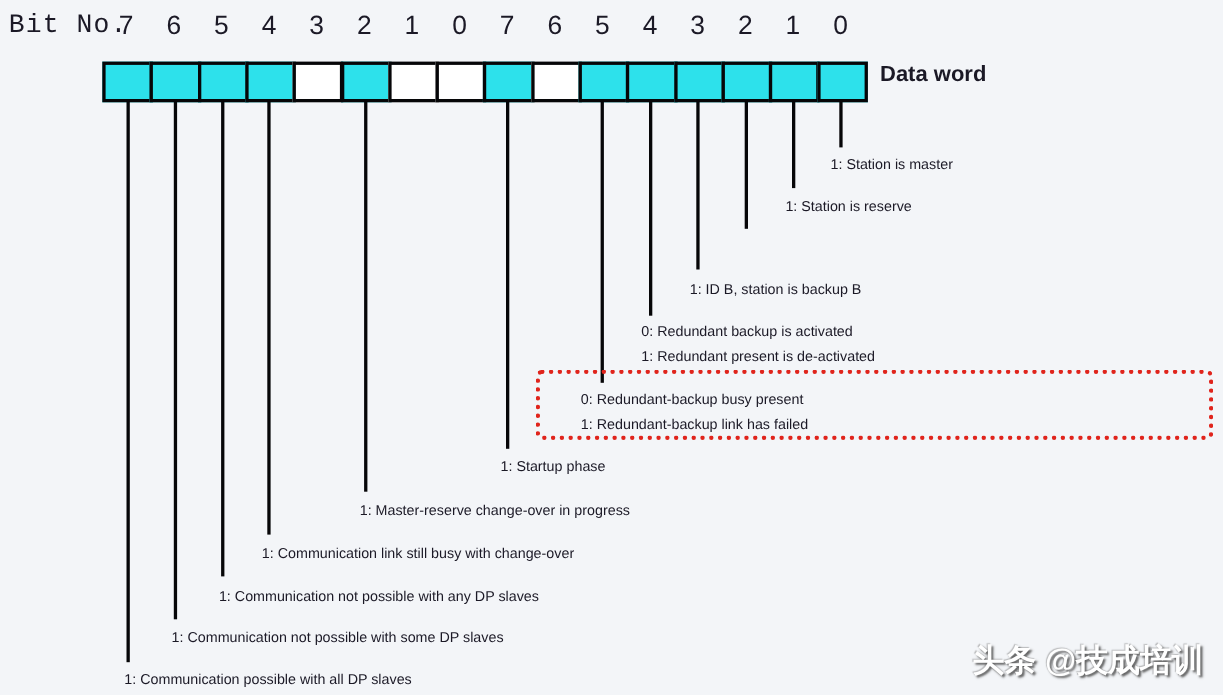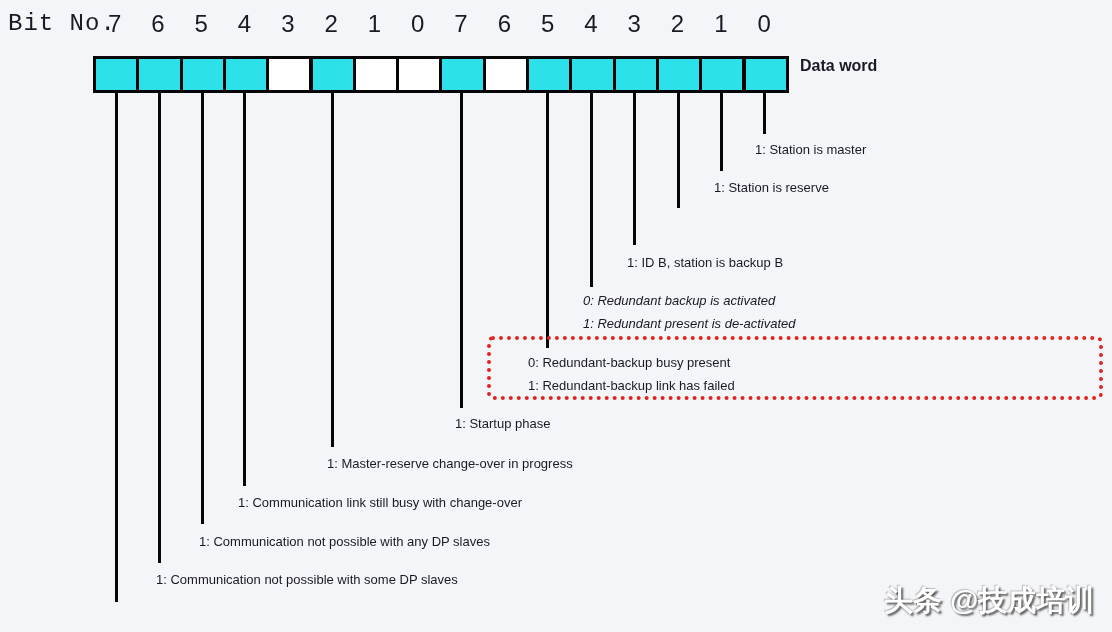--- a/index.html
+++ b/index.html
@@ -21,21 +21,21 @@
     text-align:center;font-size:24px;color:var(--ink,#1b1926);
   }
   .cell{
     position:absolute;top:56px;height:37px;
     box-sizing:border-box;border:3px solid var(--line,#060608);
     background:#ffffff;
   }
   .cell.filled{background:var(--cellfill,#2de1eb);}
   .data-word{
     position:absolute;left:800px;top:57px;
-    font-size:16px;font-weight:bold;color:var(--ink,#1b1926);
+    font-size:20px;font-weight:bold;color:var(--ink,#1b1926);
   }
   .connector{
     position:absolute;width:3px;
     background:var(--line,#060608);
   }
   .annotation{
     position:absolute;
     font-size:13px;line-height:23px;
     color:var(--ink,#1b1926);
     white-space:nowrap;
@@ -99,21 +99,21 @@
     <div class="connector" style="left: 719.5px; top: 92px; height: 79px;"></div>
     <div class="annotation" style="left: 714px; top: 176px;">
       <div>1: Station is reserve</div>
     </div>
     <div class="connector" style="left: 676.5px; top: 92px; height: 116px;"></div>
     <div class="connector" style="left: 632.5px; top: 92px; height: 153px;"></div>
     <div class="annotation" style="left: 627px; top: 251px;">
       <div>1: ID B, station is backup B</div>
     </div>
     <div class="connector" style="left: 589.5px; top: 92px; height: 195px;"></div>
-    <div class="annotation" style="left: 583px; top: 289px; font-style: italic;">
+    <div class="annotation" style="left: 583px; top: 289px;">
       <div>0: Redundant backup is activated</div>
       <div>1: Redundant present is de-activated</div>
     </div>
     <div class="connector" style="left: 545.5px; top: 92px; height: 256px;"></div>
     <div class="hl-box" style="left: 487px; top: 336px; width: 616px; height: 64px;"></div>
     <div class="annotation" style="left: 528px; top: 351px;">
       <div>0: Redundant-backup busy present</div>
       <div>1: Redundant-backup link has failed</div>
     </div>
     <div class="connector" style="left: 459.5px; top: 92px; height: 316px;"></div>
@@ -130,13 +130,16 @@
     </div>
     <div class="connector" style="left: 200.5px; top: 92px; height: 432px;"></div>
     <div class="annotation" style="left: 199px; top: 530px;">
       <div>1: Communication not possible with any DP slaves</div>
     </div>
     <div class="connector" style="left: 157.5px; top: 92px; height: 471px;"></div>
     <div class="annotation" style="left: 156px; top: 568px;">
       <div>1: Communication not possible with some DP slaves</div>
     </div>
     <div class="connector" style="left: 114.5px; top: 92px; height: 510px;"></div>
+    <div class="annotation" style="left: 113px; top: 606px;">
+      <div>1: Communication possible with all DP slaves</div>
+    </div>
   </div>
 
 </body></html>

